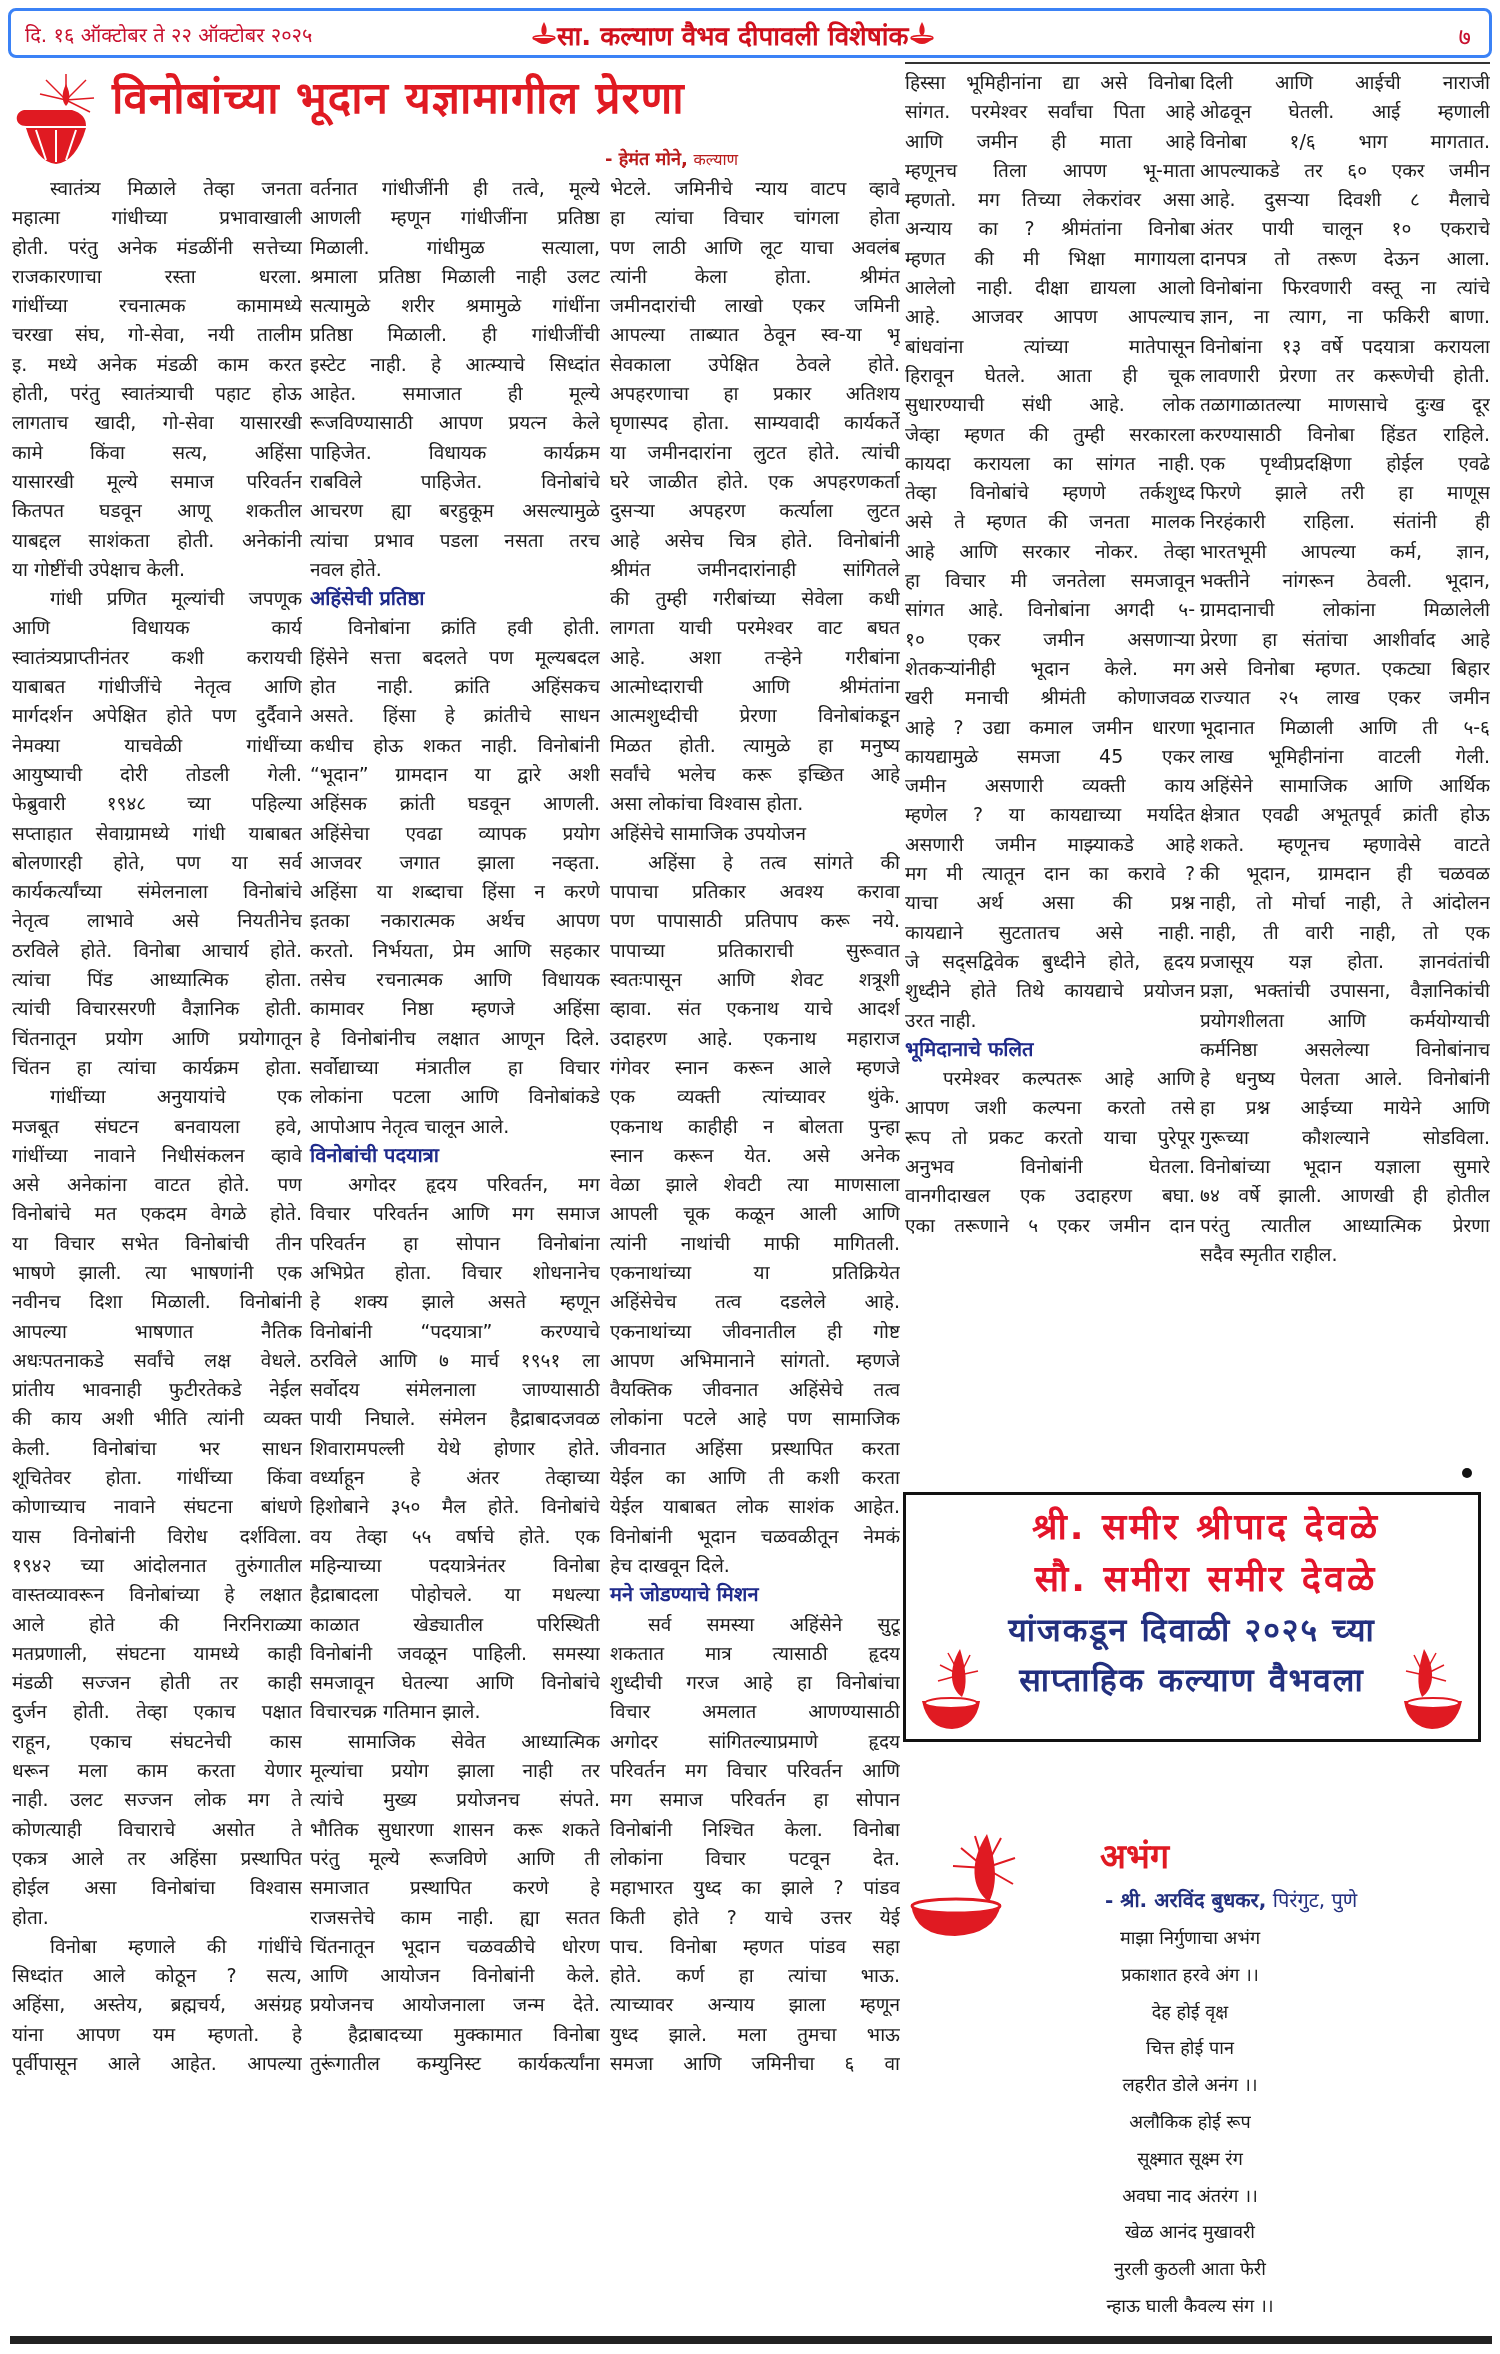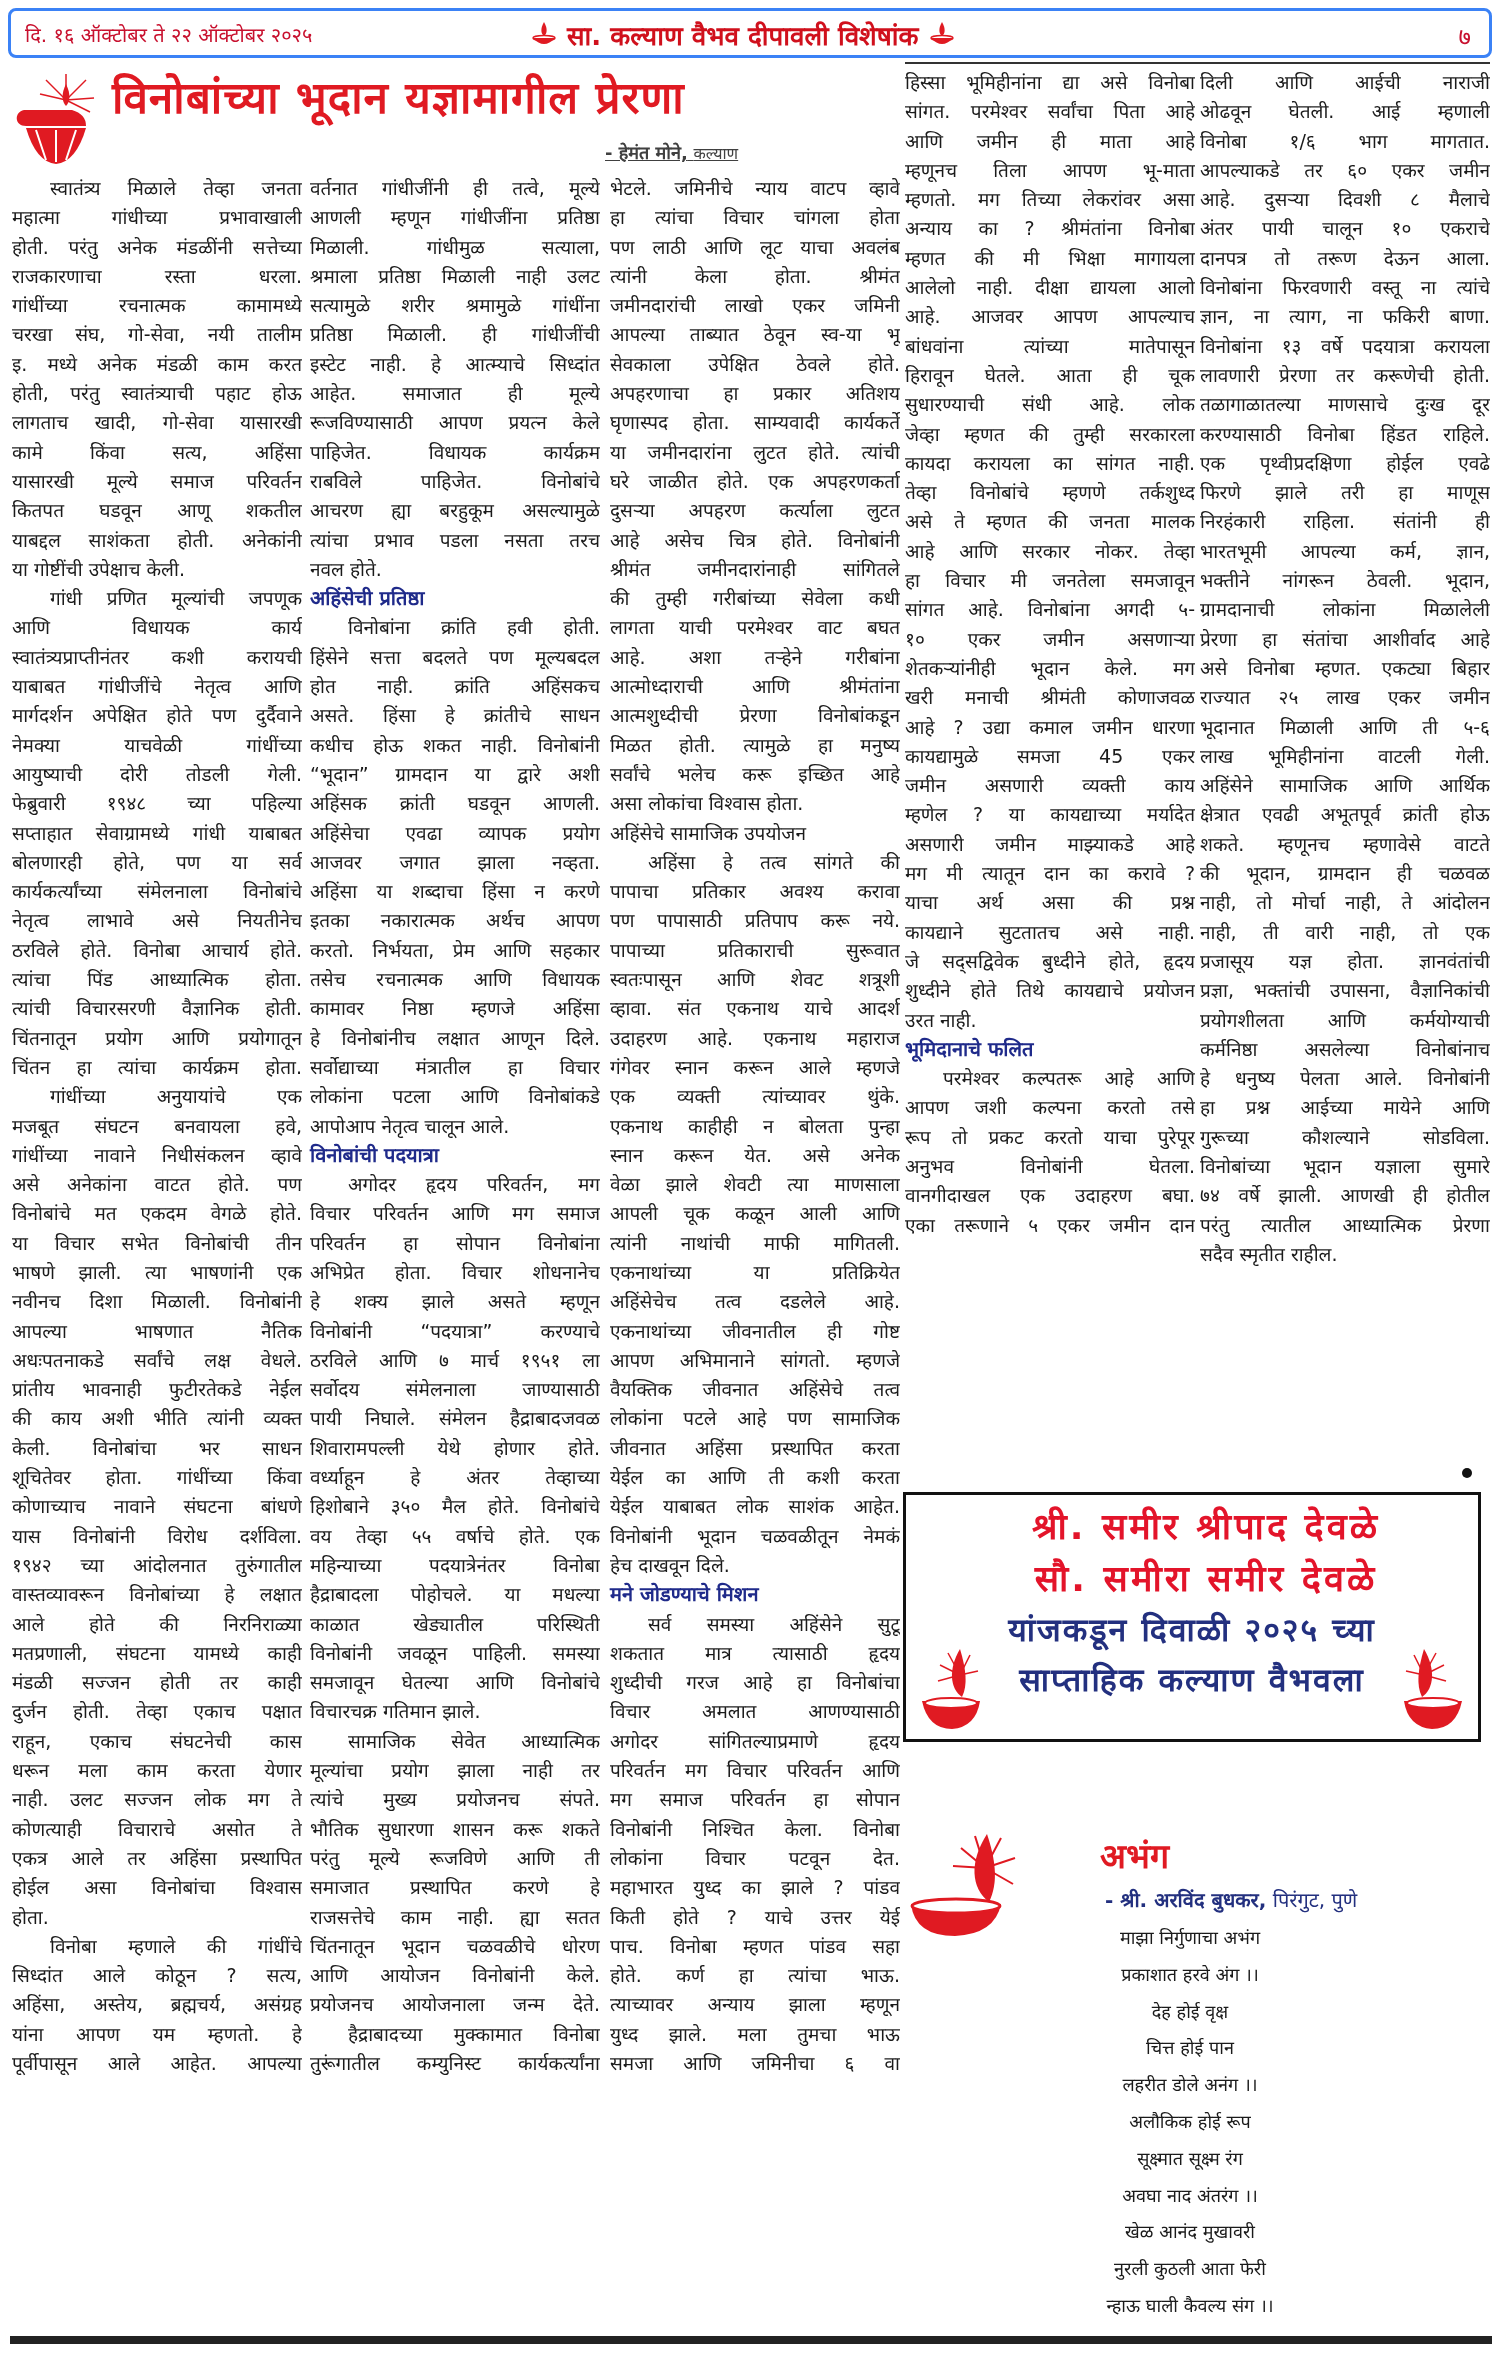--- a/index.html
+++ b/index.html
@@ -1,24 +1,24 @@
 <!DOCTYPE html>
 <html><head>
 <meta charset="utf-8">
 <style>
   html,body{margin:0;padding:0;background:#fff;}
   body{width:1500px;height:2354px;position:relative;overflow:hidden;font-family:"DejaVu Sans",sans-serif;color:#111;}
   .hdr{position:absolute;left:8px;top:8px;width:1484px;height:50px;border:3px solid #3b82f6;border-radius:8px;box-sizing:border-box;}
   .hdr .date{position:absolute;left:14px;top:10px;font-size:20px;color:#c8102e;}
-  .hdr .mast{position:absolute;left:520px;top:6px;font-size:26px;font-weight:bold;color:#d0101c;display:flex;align-items:center;gap:10px;}
+  .hdr .mast{position:absolute;left:520px;top:6px;font-size:26px;font-weight:bold;color:#d0101c;display:flex;align-items:center;}
   .hdr .pg{position:absolute;right:18px;top:8px;font-size:24px;color:#c8102e;}
   .lamp-s{display:inline-block;width:26px;height:30px;}
   .title-lamp{position:absolute;left:6px;top:70px;width:100px;height:100px;}
   .title{position:absolute;left:112px;top:66px;font-size:44px;font-weight:bold;color:#e01a22;letter-spacing:1px;white-space:nowrap;}
-  .byline{position:absolute;left:605px;top:140px;font-size:18px;color:#404040;white-space:nowrap;text-decoration:underline;}
+  .byline{position:absolute;left:605px;top:146px;font-size:18px;color:#b91c1c;white-space:nowrap;}
   .byline b{font-weight:bold;}
   .byline .place{font-weight:normal;font-size:16px;}
   .col{position:absolute;width:290px;font-size:19px;line-height:29.3px;color:#1a1a1a;}
   .col .ln{display:block;white-space:nowrap;text-align:justify;text-align-last:justify;height:29.3px;overflow:hidden;}
   .col .ln.last{text-align-last:left;}
   .col .ln.ind{padding-left:38px;}
   .col .sub{display:block;font-weight:bold;color:#1f2a8a;font-size:20px;height:29.3px;line-height:29.3px;white-space:nowrap;}
   .greet{position:absolute;left:903px;top:1492px;width:578px;height:250px;border:3px solid #111;box-sizing:border-box;text-align:center;}
   .greet .l1,.greet .l2{font-size:36px;font-weight:bold;color:#e3142a;line-height:52px;letter-spacing:3px;padding-left:28px;}
   .greet .l1{margin-top:6px;}

